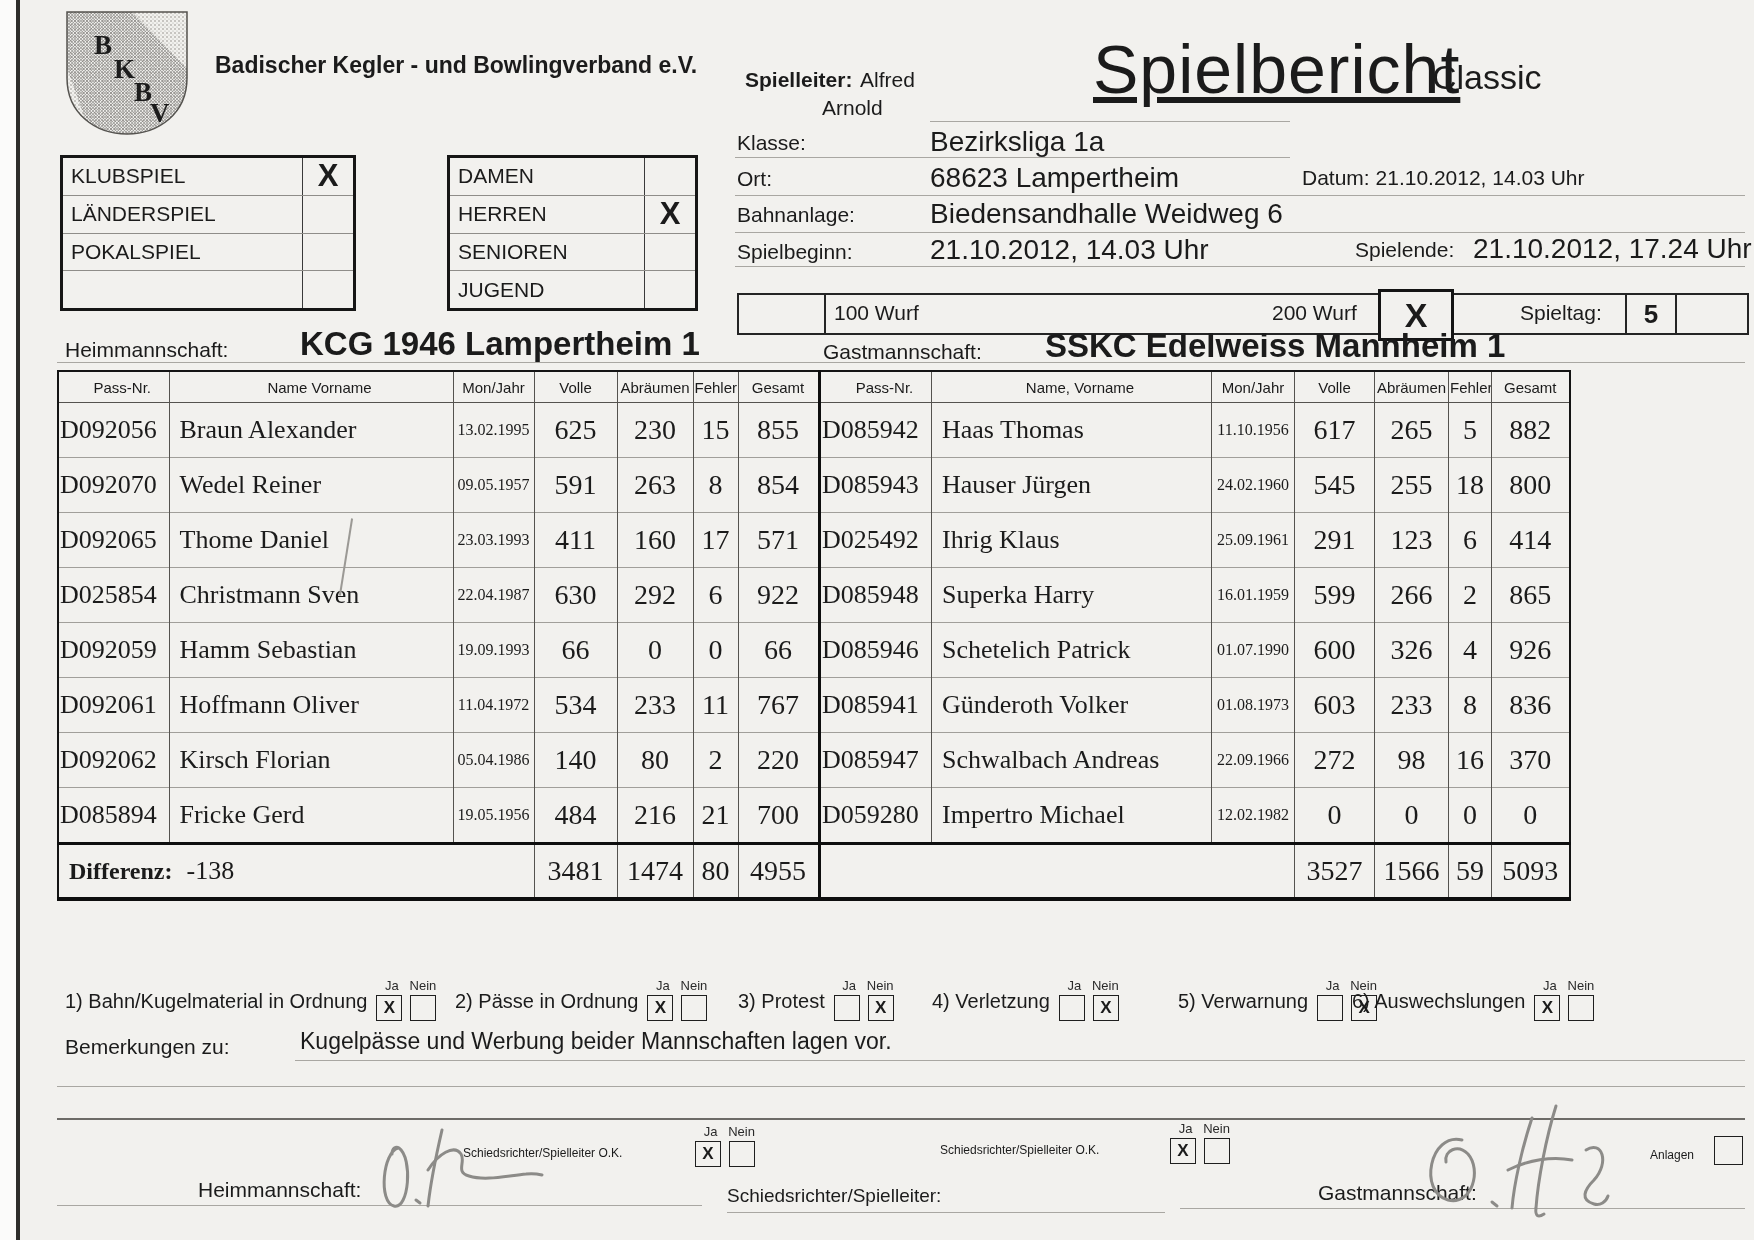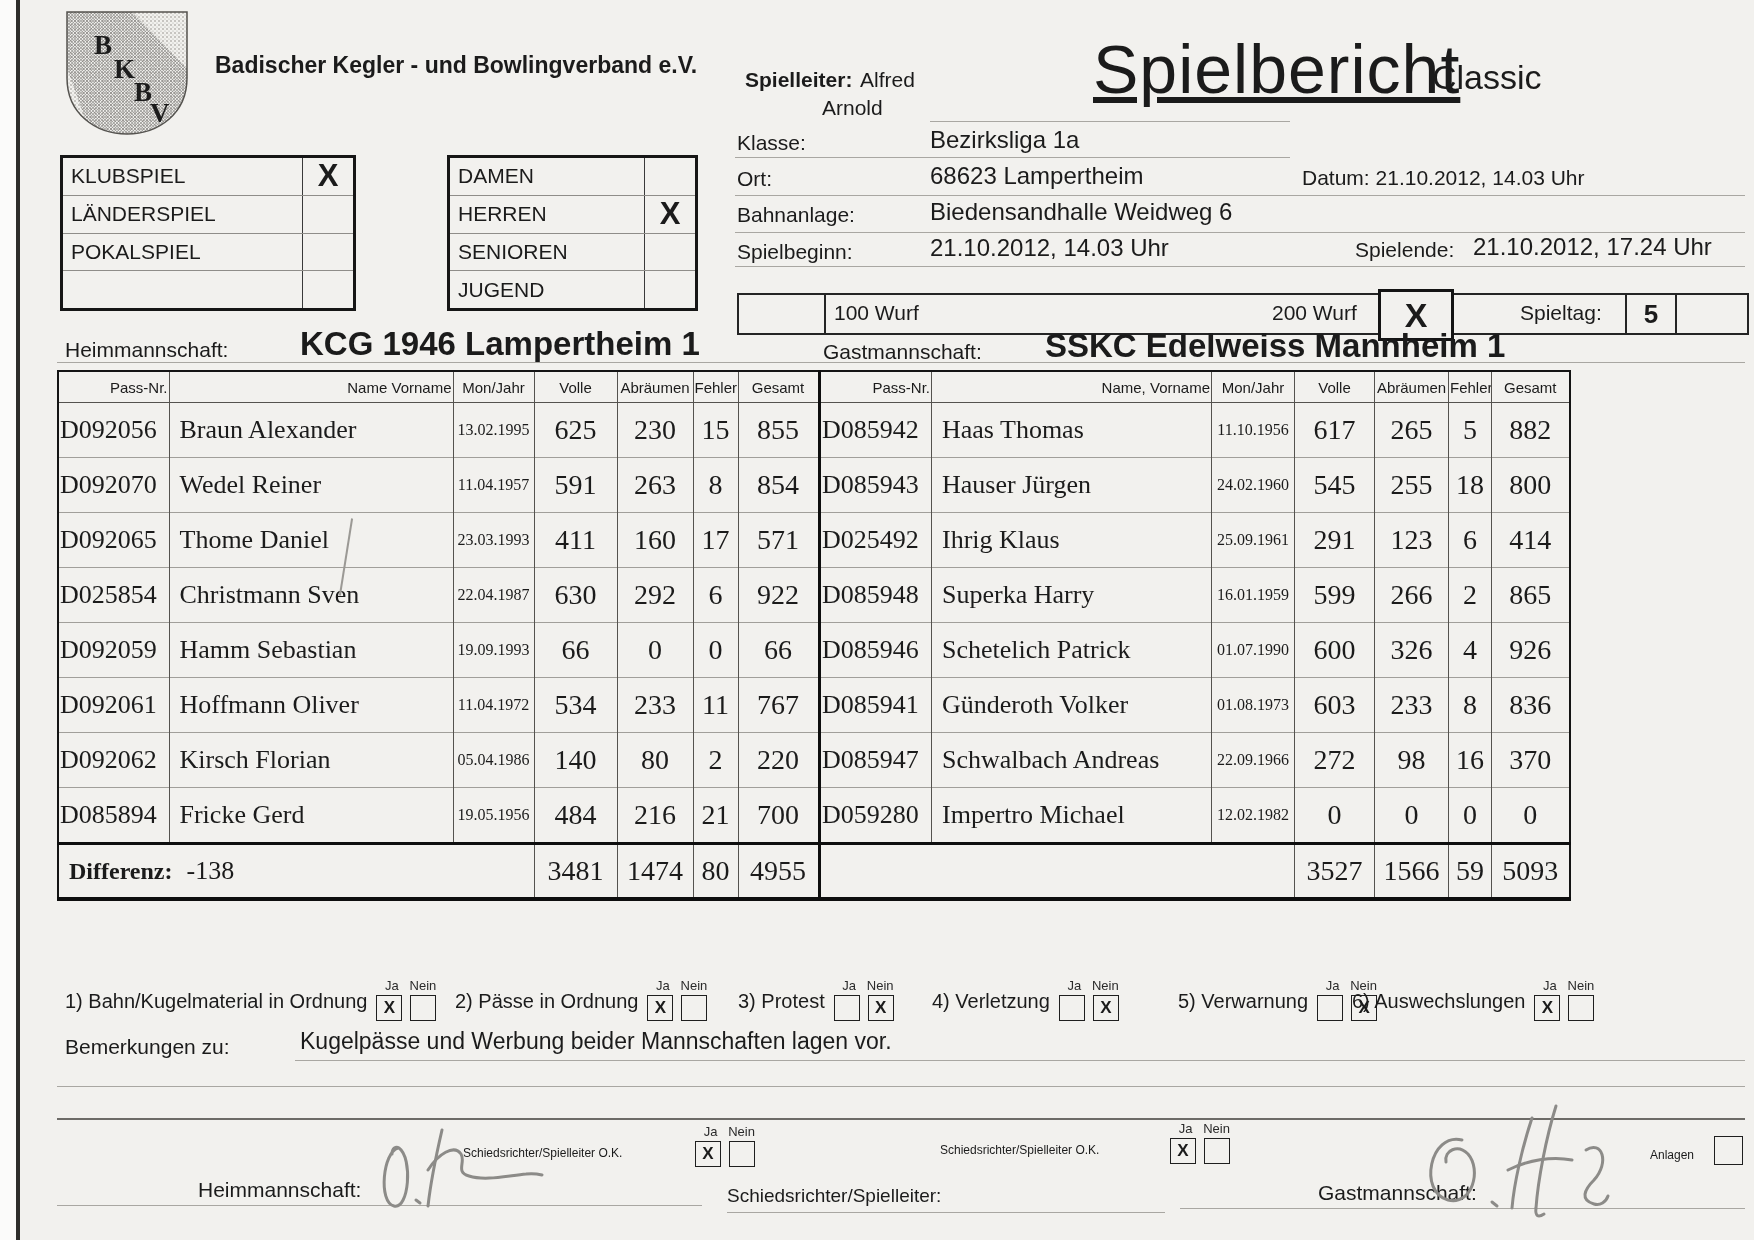--- a/index.html
+++ b/index.html
@@ -8,21 +8,21 @@
   .abs{position:absolute;}
   
   .scan-strip{position:absolute;left:0;top:0;width:16px;height:1240px;background:#fbfbfa;}
   .scan-line{position:absolute;left:16px;top:0;width:4px;height:1240px;background:#2e2d2b;}
   
   .federation{font-size:23px;font-weight:700;}
   .report-title{font-size:68px;font-weight:400;letter-spacing:1px;text-decoration:underline;}
   .report-sub{font-size:34px;font-weight:400;}
   .flabel{font-size:21px;}
   .flabel.b{font-weight:700;}
-  .fvalue{font-size:24px;}
+  .fvalue{font-size:28px;}
   .hline{position:absolute;height:1px;background:#a9a7a2;}
   .hline.dark{height:2px;background:#6d6b67;}
   
   .checktable{position:absolute;border:3px solid #161616;display:flex;flex-direction:column;background:transparent;}
   .ct-row{flex:1;display:flex;border-top:1px solid #8f8d89;}
   .ct-row:first-child{border-top:none;}
   .ct-label{flex:1;font-size:21px;display:flex;align-items:center;padding-left:8px;}
   .ct-box{width:50px;border-left:1.6px solid #3a3a3a;display:flex;align-items:center;justify-content:center;
           font-size:31px;font-weight:700;}
   
@@ -36,21 +36,21 @@
   
   .teamlabel{font-size:21px;}
   .teamname{font-size:33px;font-weight:700;}
   
   table.players{position:absolute;border-collapse:collapse;table-layout:fixed;}
   table.players{border:2px solid #141414;border-bottom:4px solid #0e0e0e;}
   table.home{border-right:3px solid #0e0e0e;}
   table.guest{border-left:3px solid #0e0e0e;}
   .players th{font-size:15px;font-weight:400;height:28px;border-left:1px solid #55534f;
               border-bottom:1px solid #55534f;text-align:center;overflow:hidden;white-space:nowrap;}
-  .players th.h-left{text-align:right;padding-left:18px;}
+  .players th.h-left{text-align:center;padding-left:18px;}
   .players td{border-left:1px solid #55534f;overflow:hidden;white-space:nowrap;}
   .players tbody td{height:52px;border-top:1px solid #a19f9a;}
   .players tbody tr:first-child td{border-top:none;}
   .c-pass{font:26px "Liberation Serif",serif;}
   .c-name{font:26px "Liberation Serif",serif;padding-left:10px;}
   .c-date{font:16px "Liberation Serif",serif;text-align:center;}
   .c-volle,.c-abr,.c-fehler,.c-gesamt{font:28px "Liberation Serif",serif;text-align:center;}
   .players tfoot td{height:50px;border-top:3px solid #0e0e0e;}
   .t-label{font:700 24px "Liberation Serif",serif;padding-left:10px;text-align:left;}
   .t-label .diffval{font:26px "Liberation Serif",serif;font-weight:400;margin-left:14px;}
@@ -207,21 +207,21 @@
           <td class="c-name">Braun Alexander</td>
           <td class="c-date">13.02.1995</td>
           <td class="c-volle">625</td>
           <td class="c-abr">230</td>
           <td class="c-fehler">15</td>
           <td class="c-gesamt">855</td>
         </tr>
         <tr>
           <td class="c-pass">D092070</td>
           <td class="c-name">Wedel Reiner</td>
-          <td class="c-date">11.04.1957</td>
+          <td class="c-date">09.05.1957</td>
           <td class="c-volle">591</td>
           <td class="c-abr">263</td>
           <td class="c-fehler">8</td>
           <td class="c-gesamt">854</td>
         </tr>
         <tr>
           <td class="c-pass">D092065</td>
           <td class="c-name">Thome Daniel</td>
           <td class="c-date">23.03.1993</td>
           <td class="c-volle">411</td>

